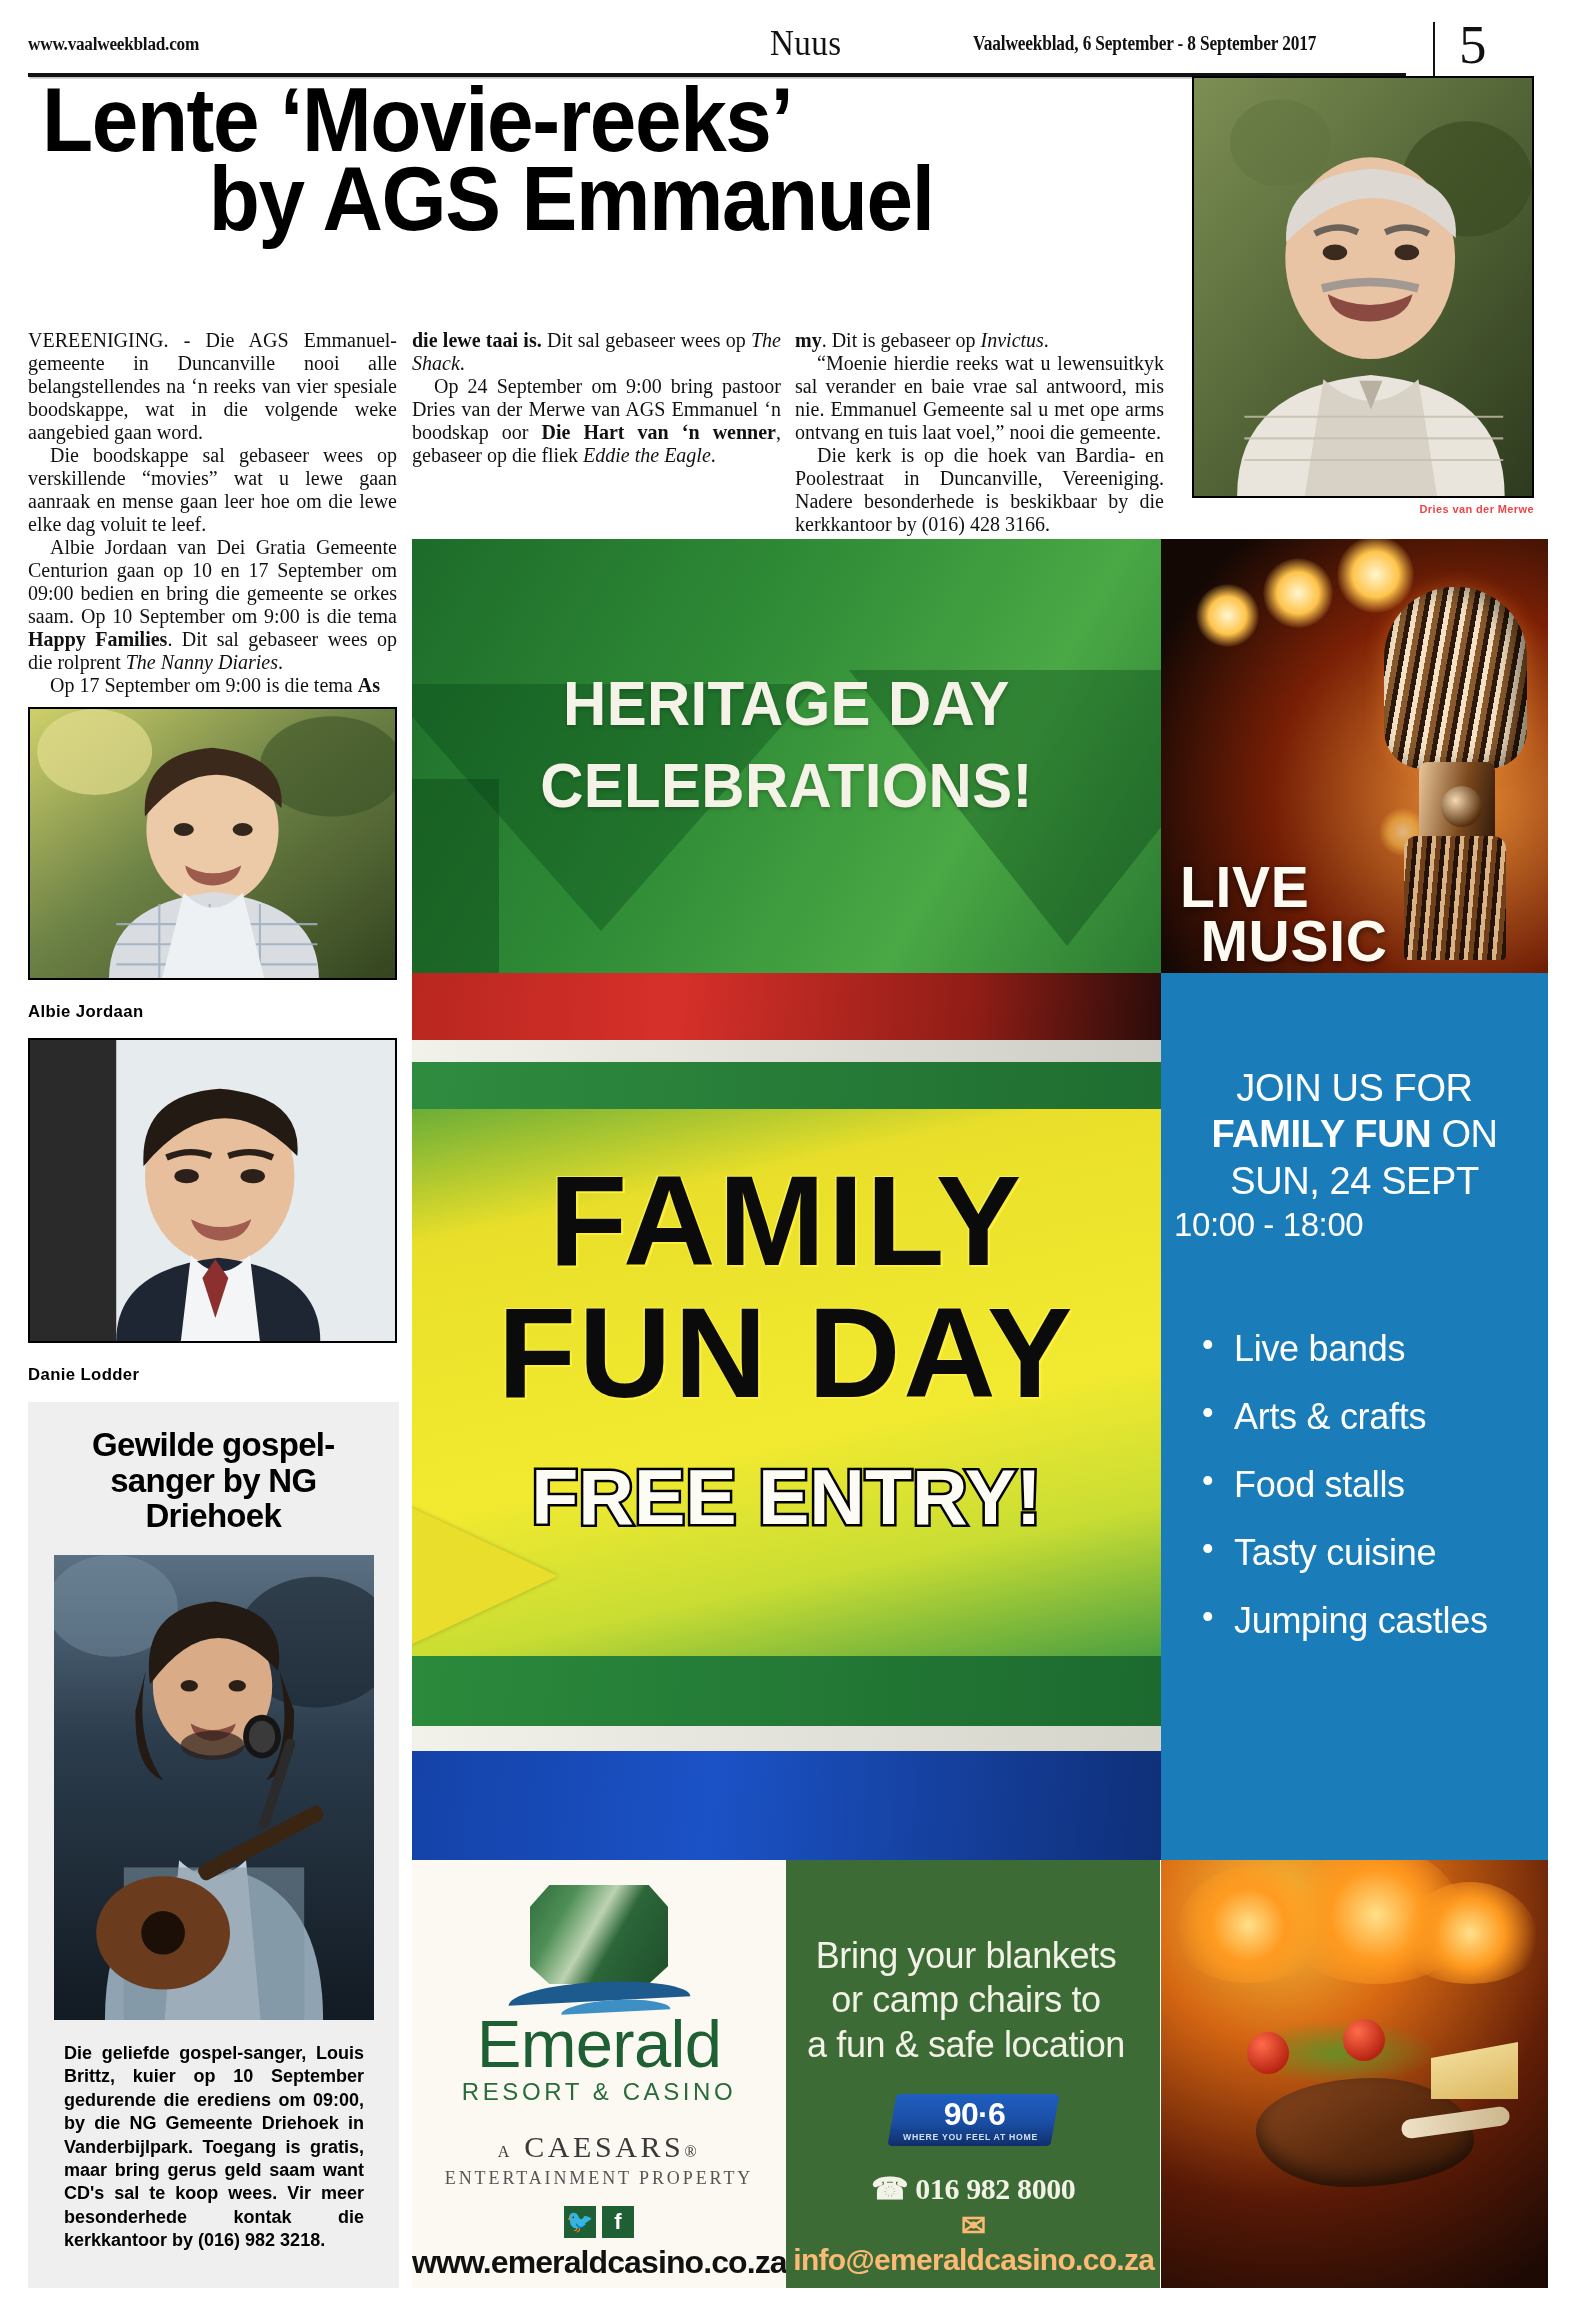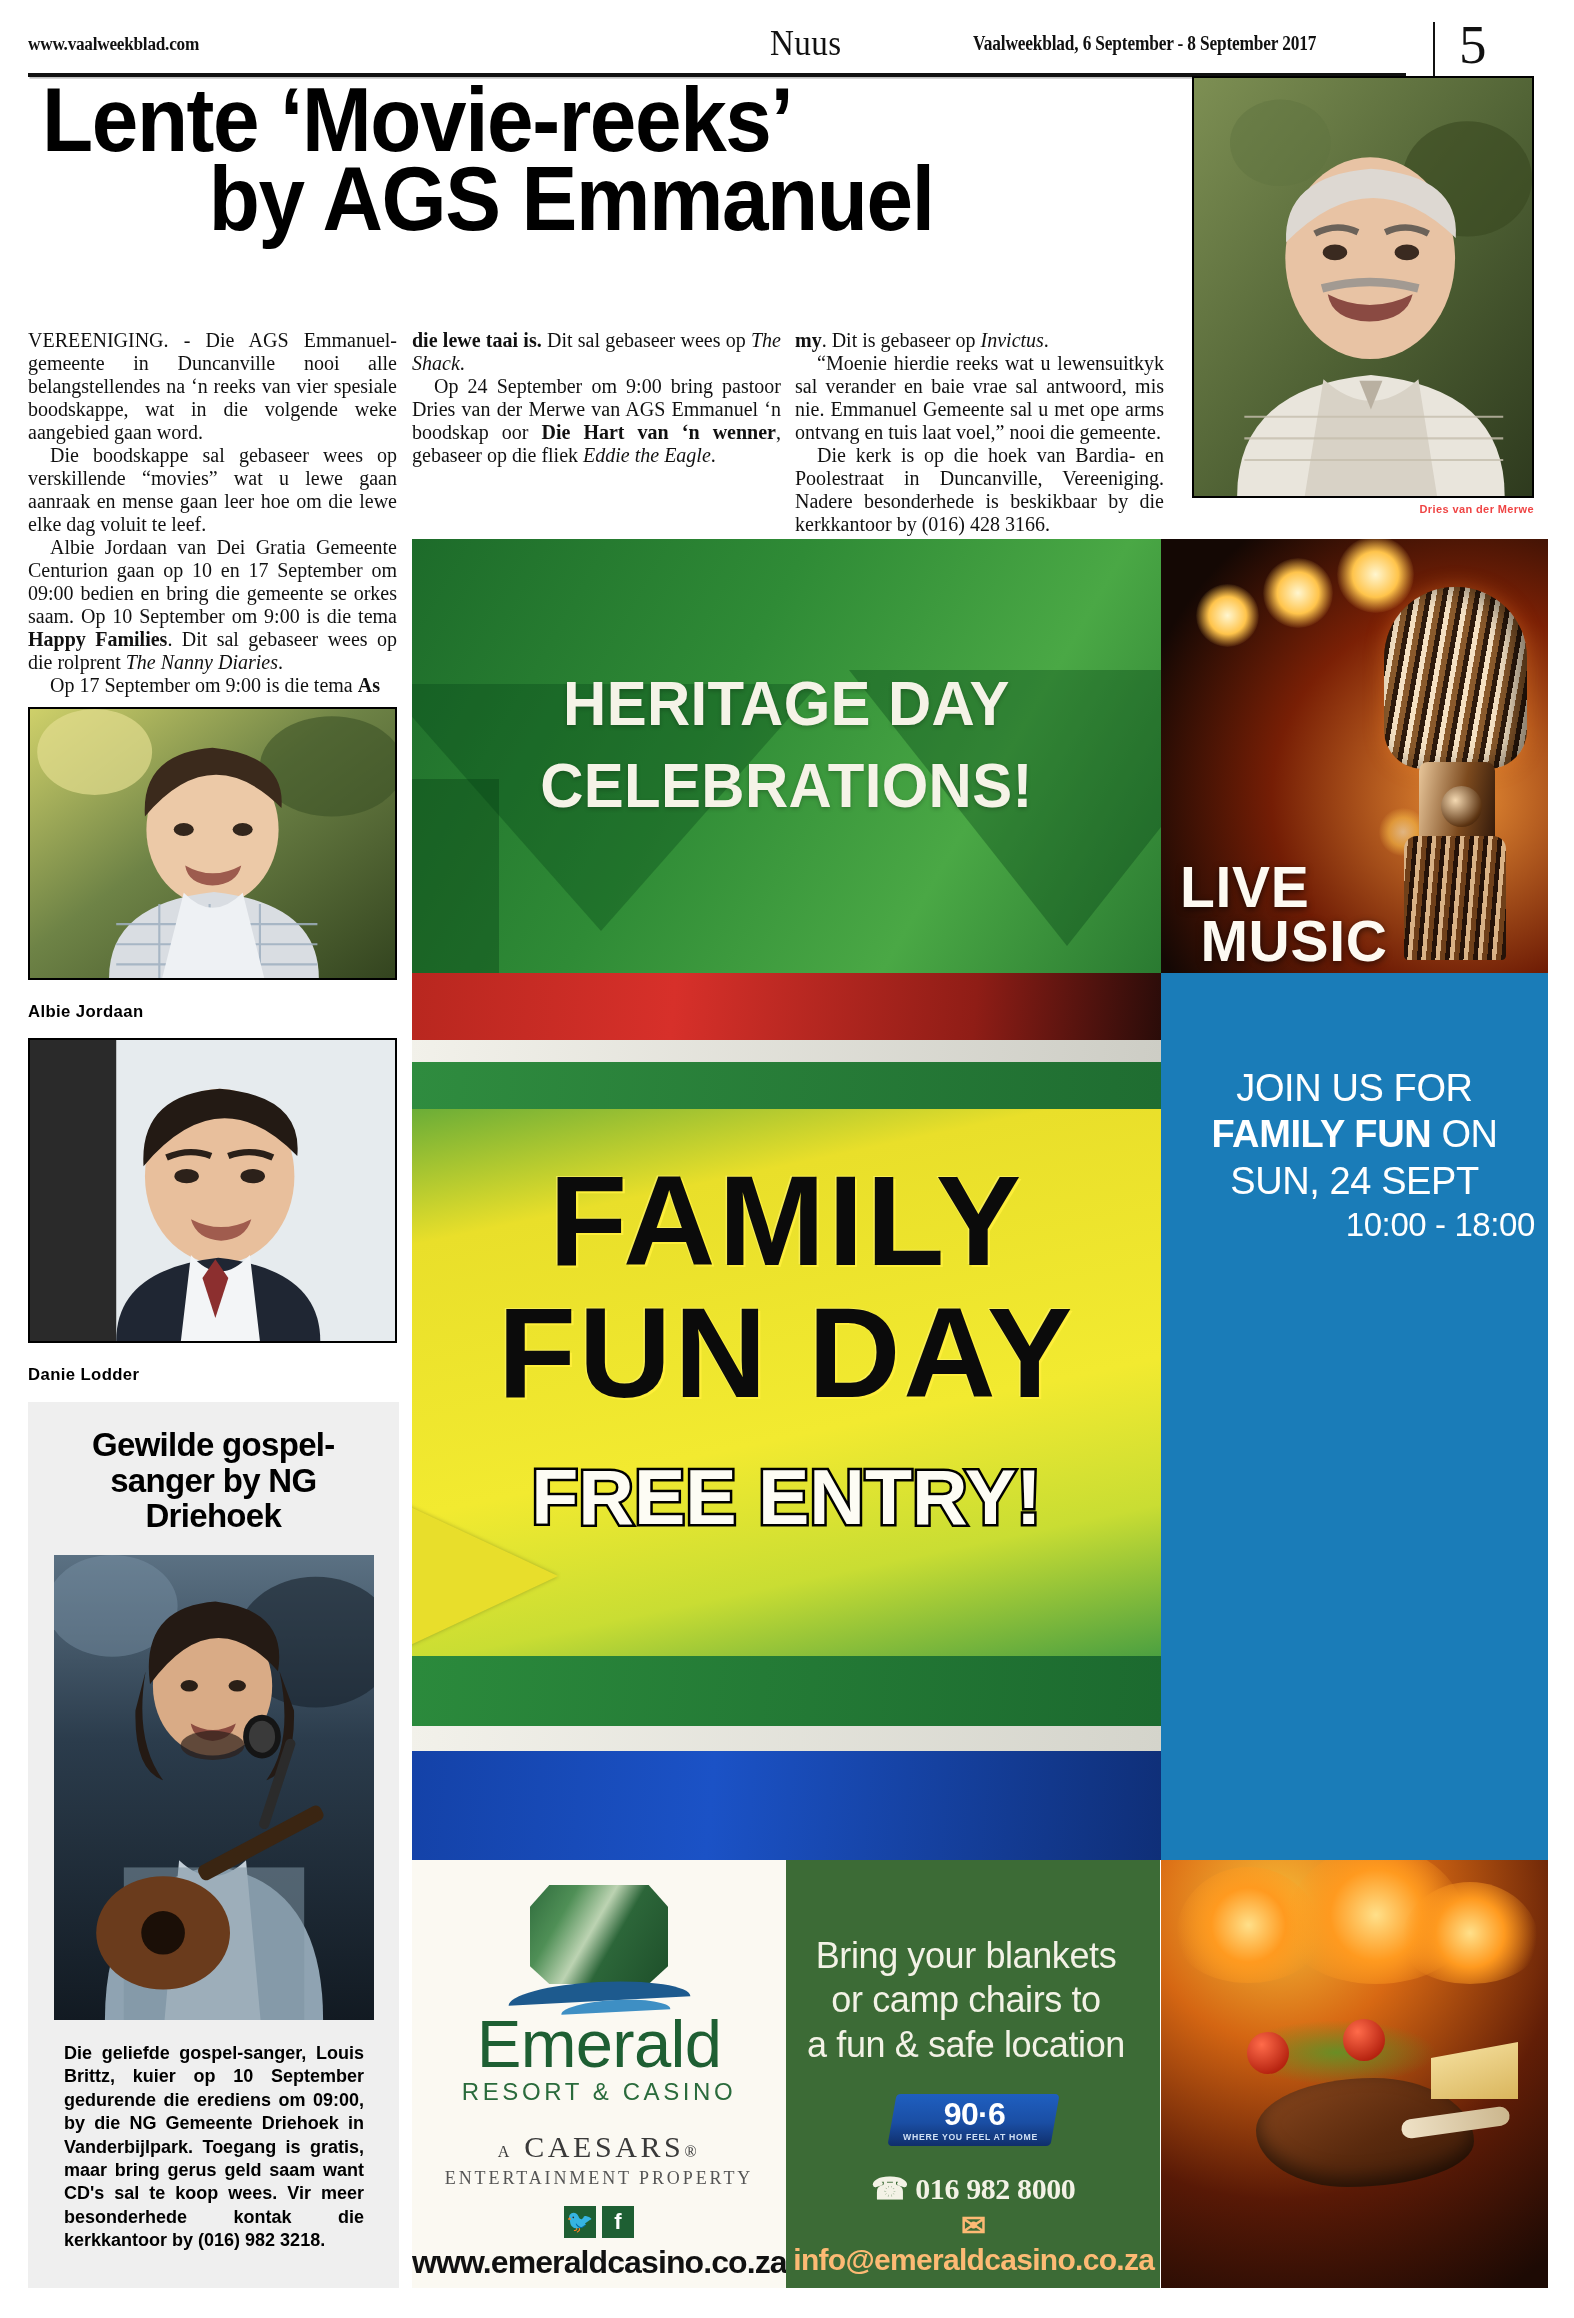--- a/index.html
+++ b/index.html
@@ -351,21 +351,21 @@
     text-align: center;
     font-family: "Liberation Sans", sans-serif;
     font-size: 38px;
     line-height: 1.22;
     color: #ffffff;
     letter-spacing: -0.4px;
   }
   .blue-head .strong { font-weight: 700; }
   .blue-time {
     position: absolute; left: 13px; top: 233px; width: 361px;
-    text-align: right;
+    text-align: left;
     font-family: "Liberation Sans", sans-serif;
     font-size: 33px; color: #ffffff; letter-spacing: -0.4px;
   }
   .blue-list {
     position: absolute; left: 38px; top: 358px; width: 342px;
     font-family: "Liberation Sans", sans-serif;
     font-size: 36px;
     line-height: 1.0;
     color: #ffffff;
     list-style: none;
@@ -739,20 +739,27 @@
       <div class="ffd-free">FREE ENTRY!</div>
     </div>
 
     <div class="ad-blue">
       <div class="blue-head">
         <span>JOIN US FOR</span><br>
         <span class="strong">FAMILY FUN</span><span> ON</span><br>
         <span>SUN, 24 SEPT</span>
       </div>
       <div class="blue-time">10:00 - 18:00</div>
+      <ul class="blue-list">
+        <li>Live bands</li>
+        <li>Arts &amp; crafts</li>
+        <li>Food stalls</li>
+        <li>Tasty cuisine</li>
+        <li>Jumping castles</li>
+      </ul>
     </div>
 
     <div class="ad-logo">
       <div class="gem"></div>
       <div class="gem-wave1"></div>
       <div class="gem-wave2"></div>
       <div class="logo-name">Emerald</div>
       <div class="logo-sub">RESORT &amp; CASINO</div>
       <div class="logo-caesars">
         <span class="sm">A</span>

